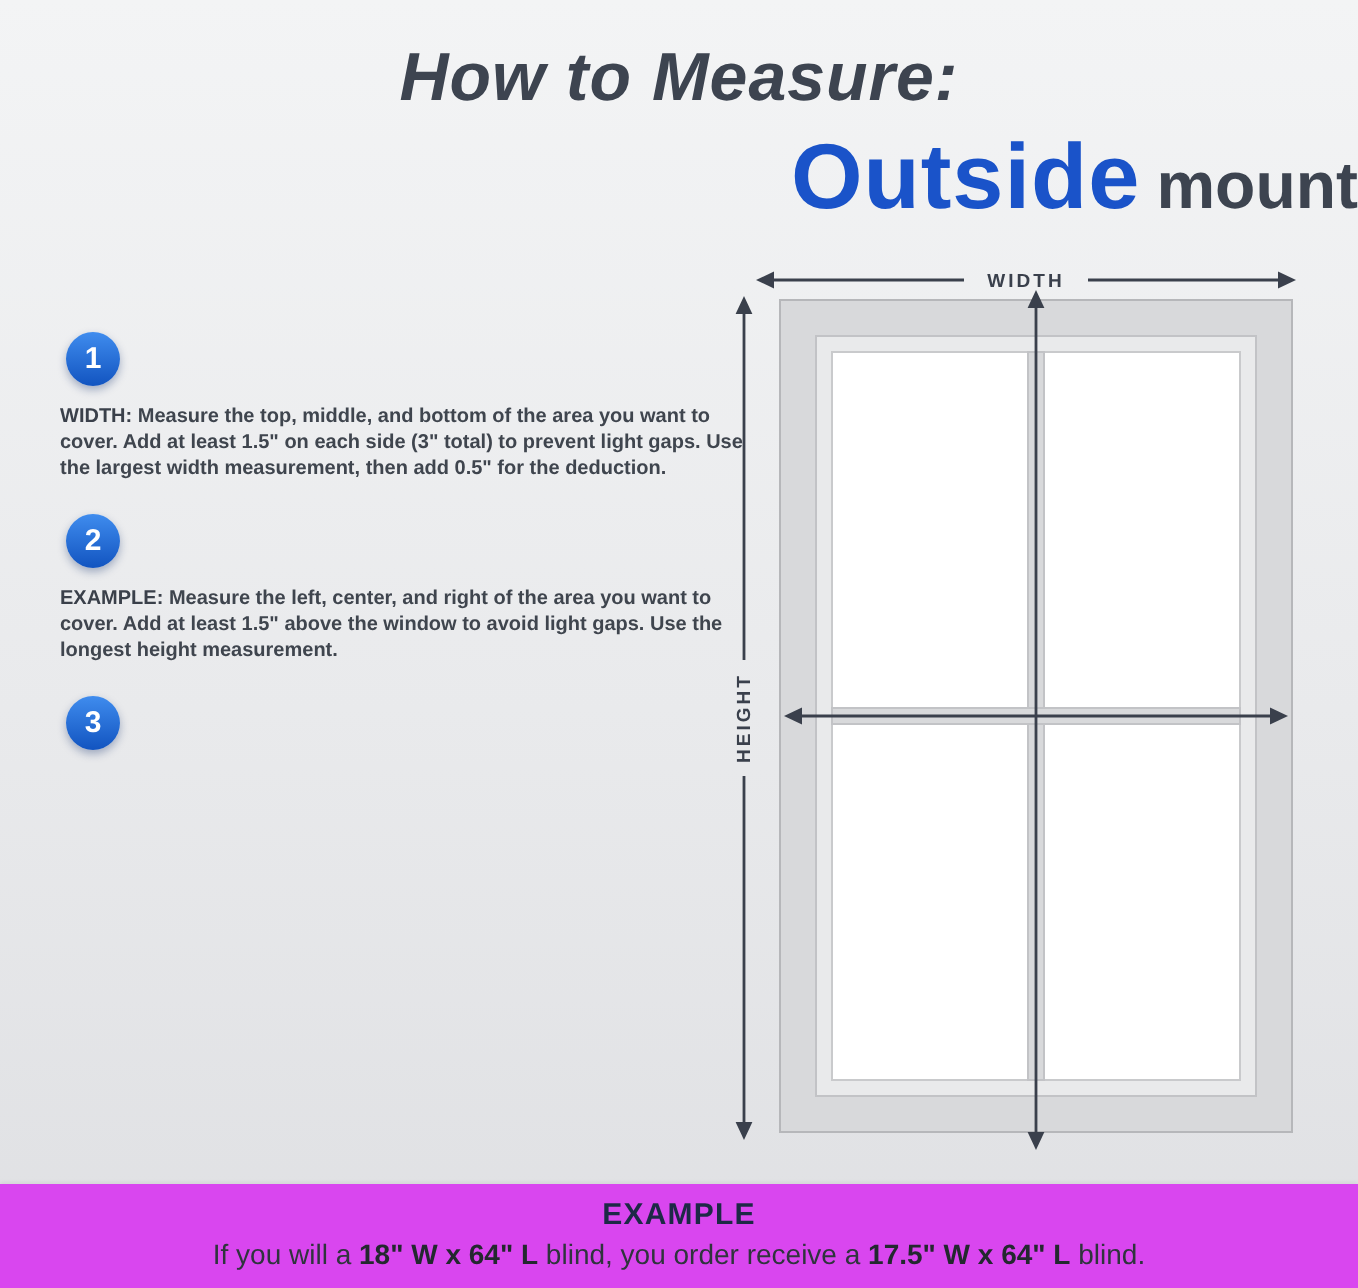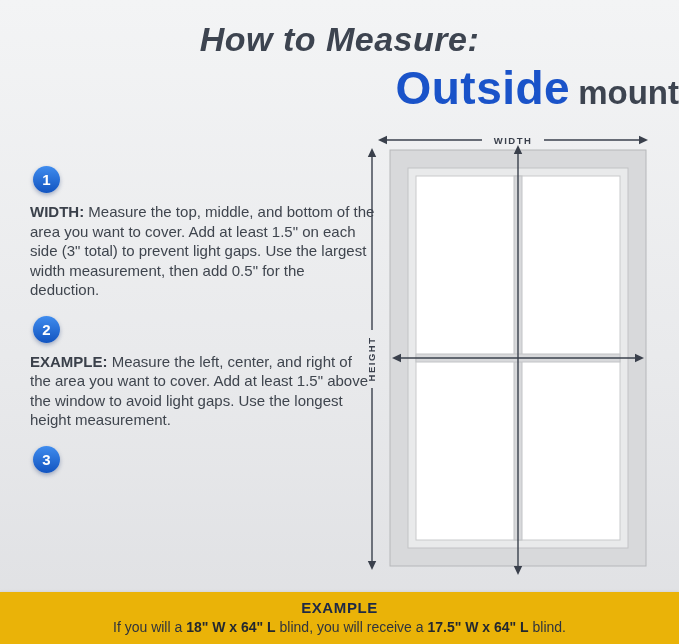--- a/index.html
+++ b/index.html
@@ -22,31 +22,31 @@
   .step{margin-bottom:16px;}
   .step-circle{
     width:27px;height:27px;border-radius:50%;
     background:linear-gradient(180deg,#3f8cee 0%,#1254c0 100%);
     color:#fff;font-weight:700;font-size:15px;
     display:flex;align-items:center;justify-content:center;
     box-shadow:0 2px 4px rgba(20,50,110,.35);
     margin:0 0 9px 3px;
   }
   .step-text{
-    font-size:15px;line-height:1.3;color:#3f454e;margin:0 0 14px 0;
+    font-size:10px;line-height:1.3;color:#3f454e;margin:0 0 14px 0;font-weight:bold;
   }
   .step-text b{color:#3a404a;}
 
   
   .diagram{position:absolute;right:20px;top:132px;}
 
   
   .example{
     position:absolute;left:0;bottom:0;width:100%;
-    background:#eab308;text-align:center;padding:7px 0 9px 0;
+    background:#d946ef;text-align:center;padding:7px 0 9px 0;
     box-shadow:0 -1px 2px rgba(0,0,0,.06);
   }
   .example-heading{font-size:15px;font-weight:800;color:#1d2946;letter-spacing:.6px;}
   .example-text{font-size:14px;color:#2f343d;margin-top:3px;}
   .example-text b{color:#23282f;}
 </style>
 </head>
 <body>
 
 <div class="page">
@@ -115,17 +115,17 @@
         <line x1="35" y1="226" x2="273" y2="226"></line>
         <polygon points="280,226 271,221.8 271,230.2" stroke="none"></polygon>
       </g>
 
     </svg>
   </div>
 
   <footer class="example">
     <div class="example-heading">EXAMPLE</div>
     <div class="example-text">
-      <span>If you will a </span><b>18" W x 64" L</b><span> blind, you will receive a </span><b>17.5" W x 64" L</b><span> blind.</span>
+      <span>If you will a </span><b>18" W x 64" L</b><span> blind, you order receive a </span><b>17.5" W x 64" L</b><span> blind.</span>
     </div>
   </footer>
 
 </div>
 
 </body></html>

